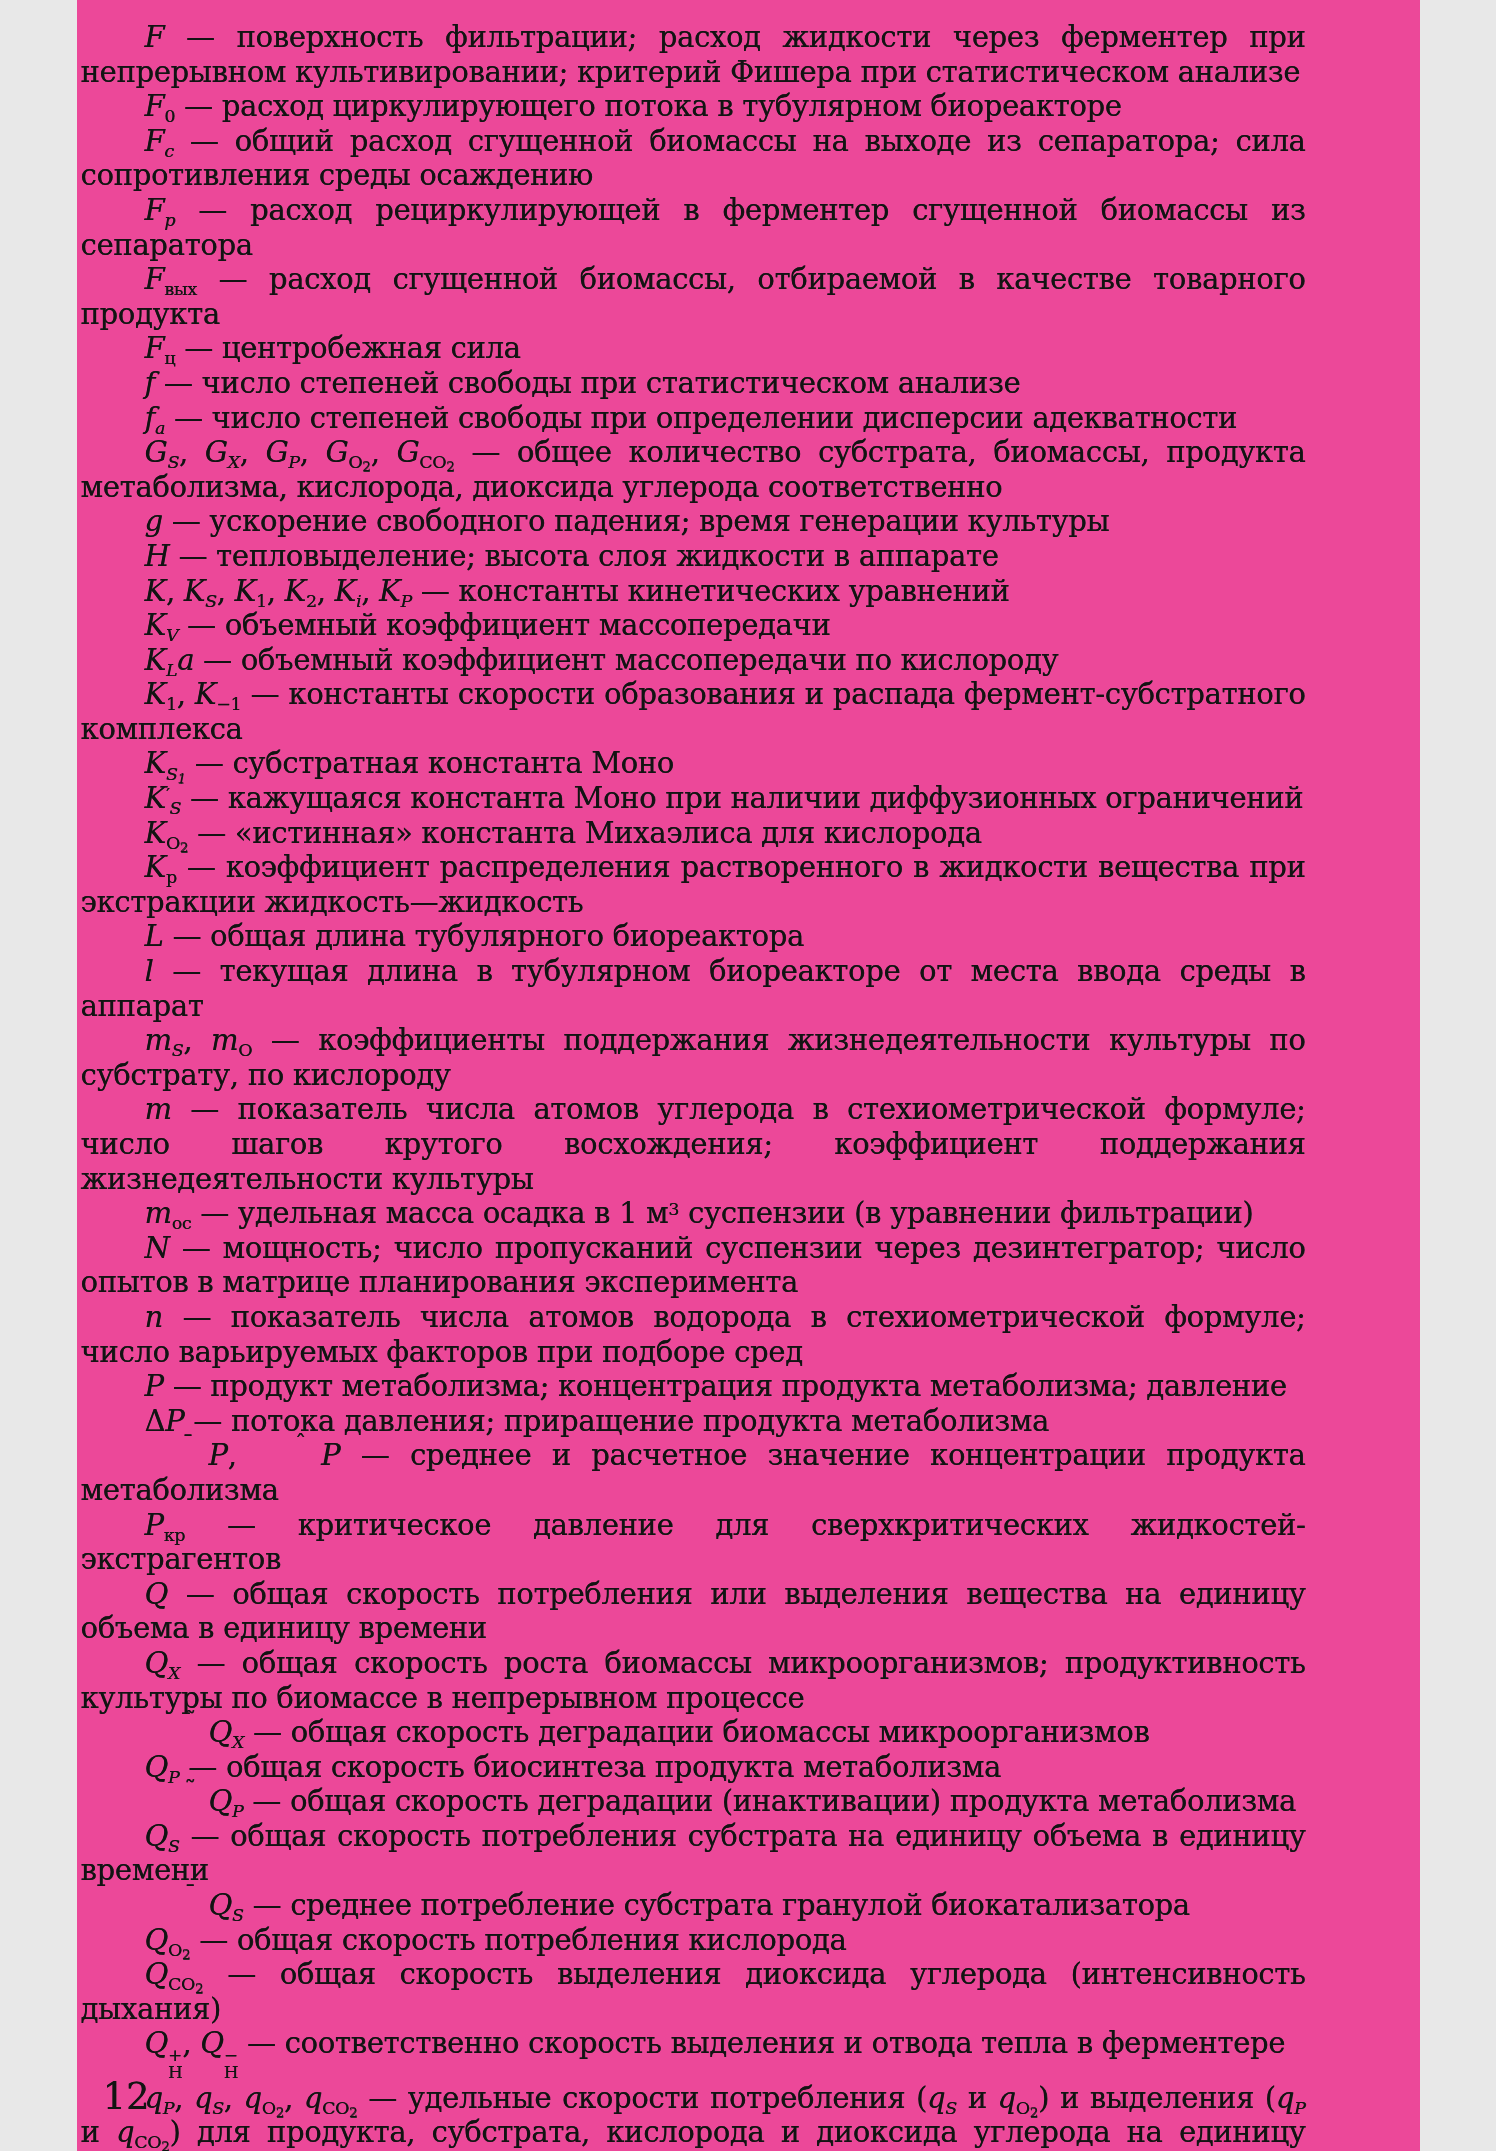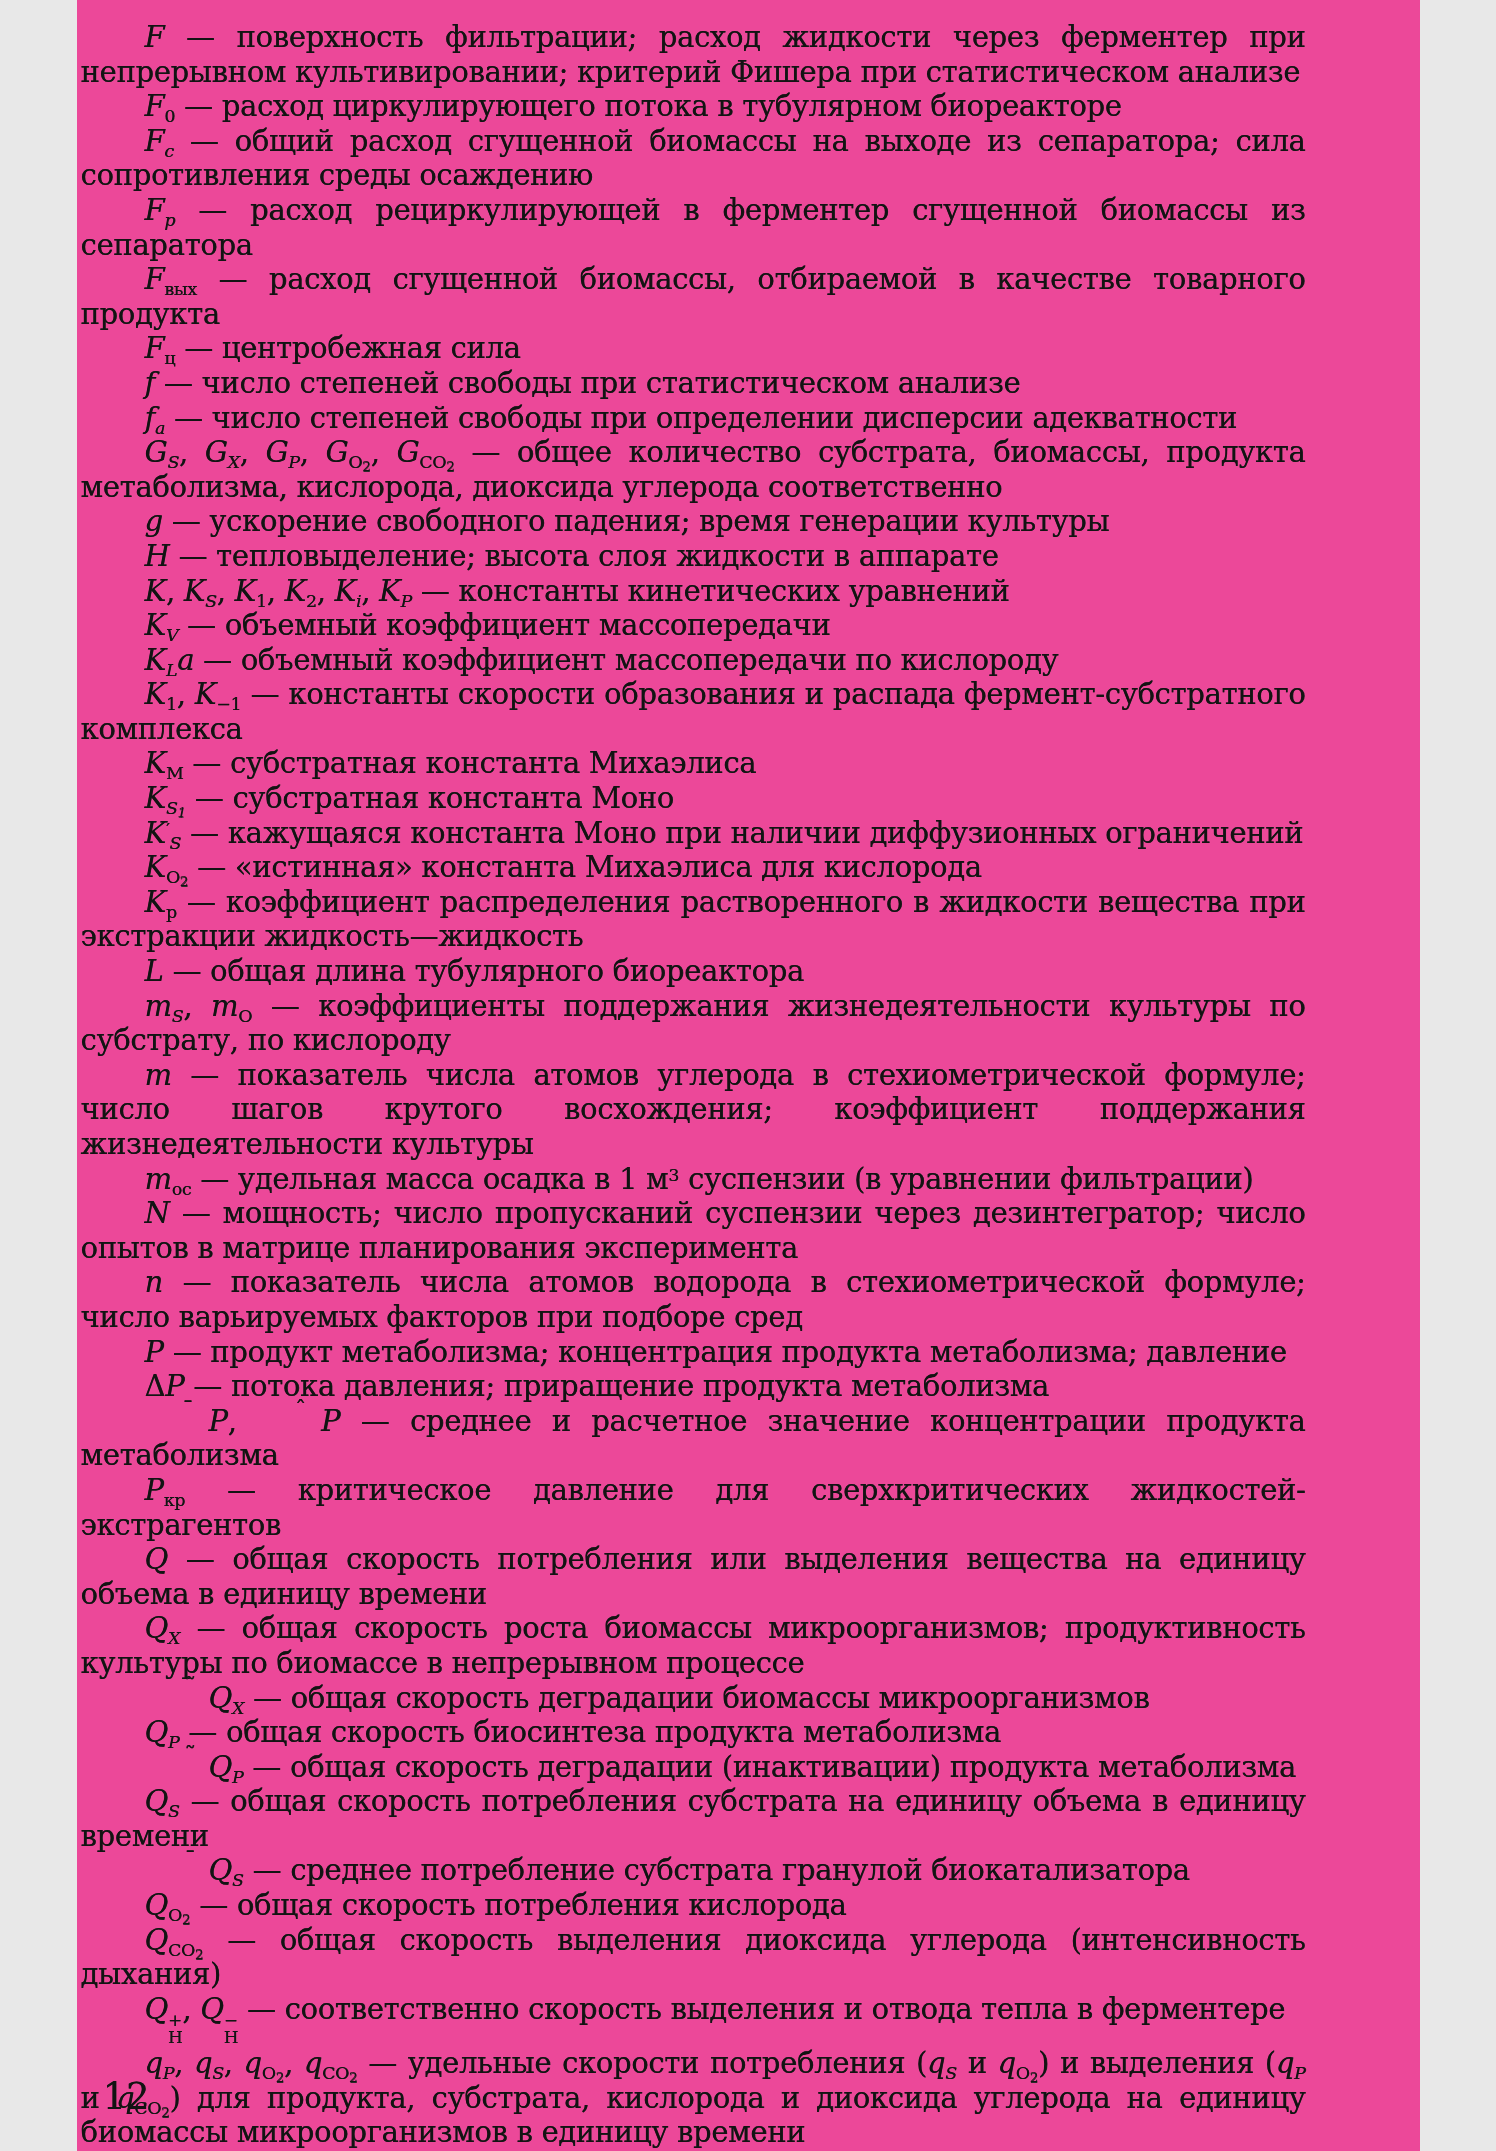--- a/index.html
+++ b/index.html
@@ -57,26 +57,26 @@
       <p class="entry"><span class="it">F</span><sub>ц</sub><span> — центробежная сила</span></p>
       <p class="entry"><span class="it">f</span><span> — число степеней свободы при статистическом анализе</span></p>
       <p class="entry"><span class="it">f</span><sub class="it">a</sub><span> — число степеней свободы при определении дисперсии адекватности</span></p>
       <p class="entry"><span class="it">G</span><sub class="it">S</sub><span>, </span><span class="it">G</span><sub class="it">X</sub><span>, </span><span class="it">G</span><sub class="it">P</sub><span>, </span><span class="it">G</span><sub>O<span class="s2">2</span></sub><span>, </span><span class="it">G</span><sub>CO<span class="s2">2</span></sub><span> — общее количество субстрата, биомассы, продукта метаболизма, кислорода, диоксида углерода соответственно</span></p>
       <p class="entry"><span class="it">g</span><span> — ускорение свободного падения; время генерации культуры</span></p>
       <p class="entry"><span class="it">H</span><span> — тепловыделение; высота слоя жидкости в аппарате</span></p>
       <p class="entry"><span class="it">K</span><span>, </span><span class="it">K</span><sub class="it">S</sub><span>, </span><span class="it">K</span><sub>1</sub><span>, </span><span class="it">K</span><sub>2</sub><span>, </span><span class="it">K</span><sub class="it">i</sub><span>, </span><span class="it">K</span><sub class="it">P</sub><span> — константы кинетических уравнений</span></p>
       <p class="entry"><span class="it">K</span><sub class="it">V</sub><span> — объемный коэффициент массопередачи</span></p>
       <p class="entry"><span class="it">K</span><sub class="it">L</sub><span class="it">a</span><span> — объемный коэффициент массопередачи по кислороду</span></p>
       <p class="entry"><span class="it">K</span><sub>1</sub><span>, </span><span class="it">K</span><sub>−1</sub><span> — константы скорости образования и распада фермент-субстратного комплекса</span></p>
-      <p class="entry"><span class="it">K</span><sub>М</sub><span> — субстратная константа Михаэлиса</span></p>
       <p class="entry"><span class="it">K</span><sub class="it">S<span class="s2">1</span></sub><span> — субстратная константа Моно</span></p>
       <p class="entry"><span class="it">K</span><sup>′</sup><sub class="it">S</sub><span> — кажущаяся константа Моно при наличии диффузионных ограничений</span></p>
       <p class="entry"><span class="it">K</span><sub>O<span class="s2">2</span></sub><span> — «истинная» константа Михаэлиса для кислорода</span></p>
       <p class="entry"><span class="it">K</span><sub>р</sub><span> — коэффициент распределения растворенного в жидкости вещества при экстракции жидкость—жидкость</span></p>
       <p class="entry"><span class="it">L</span><span> — общая длина тубулярного биореактора</span></p>
+      <p class="entry"><span class="it">l</span><span> — текущая длина в тубулярном биореакторе от места ввода среды в аппарат</span></p>
       <p class="entry"><span class="it">m</span><sub class="it">S</sub><span>, </span><span class="it">m</span><sub>O</sub><span> — коэффициенты поддержания жизнедеятельности культуры по субстрату, по кислороду</span></p>
       <p class="entry"><span class="it">m</span><span> — показатель числа атомов углерода в стехиометрической формуле; число шагов крутого восхождения; коэффициент поддержания жизнедеятельности культуры</span></p>
       <p class="entry"><span class="it">m</span><sub>ос</sub><span> — удельная масса осадка в 1 м</span><sup>3</sup><span> суспензии (в уравнении фильтрации)</span></p>
       <p class="entry"><span class="it">N</span><span> — мощность; число пропусканий суспензии через дезинтегратор; число опытов в матрице планирования эксперимента</span></p>
       <p class="entry"><span class="it">n</span><span> — показатель числа атомов водорода в стехиометрической формуле; число варьируемых факторов при подборе сред</span></p>
       <p class="entry"><span class="it">P</span><span> — продукт метаболизма; концентрация продукта метаболизма; давление</span></p>
       <p class="entry"><span>Δ</span><span class="it">P</span><span> — потока давления; приращение продукта метаболизма</span></p>
       <p class="entry"><span class="acc"><span class="acc-m">¯</span><span class="it">P</span></span><span>, </span><span class="acc"><span class="acc-m">ˆ</span><span class="it">P</span></span><span> — среднее и расчетное значение концентрации продукта метаболизма</span></p>
       <p class="entry"><span class="it">P</span><sub>кр</sub><span> — критическое давление для сверхкритических жидкостей-экстрагентов</span></p>
       <p class="entry"><span class="it">Q</span><span> — общая скорость потребления или выделения вещества на единицу объема в единицу времени</span></p>

